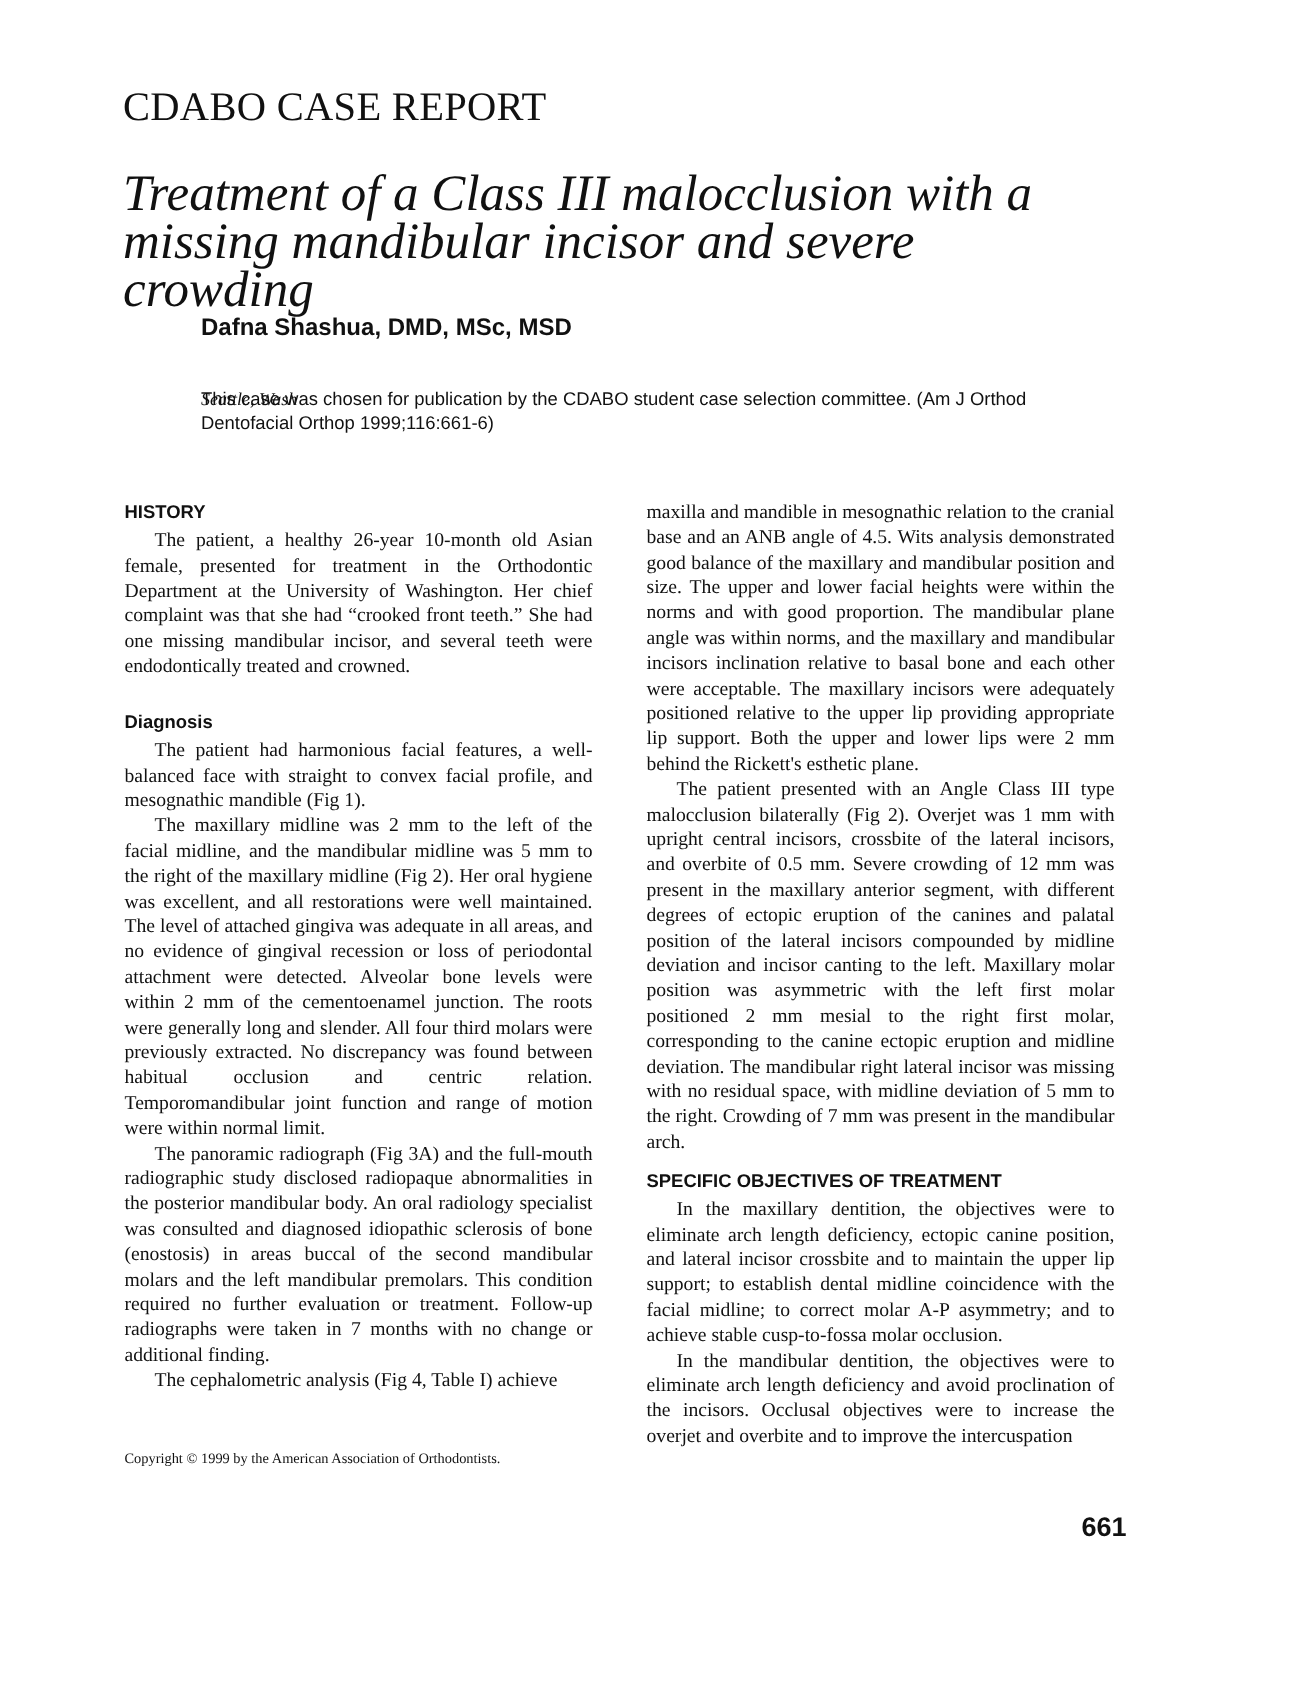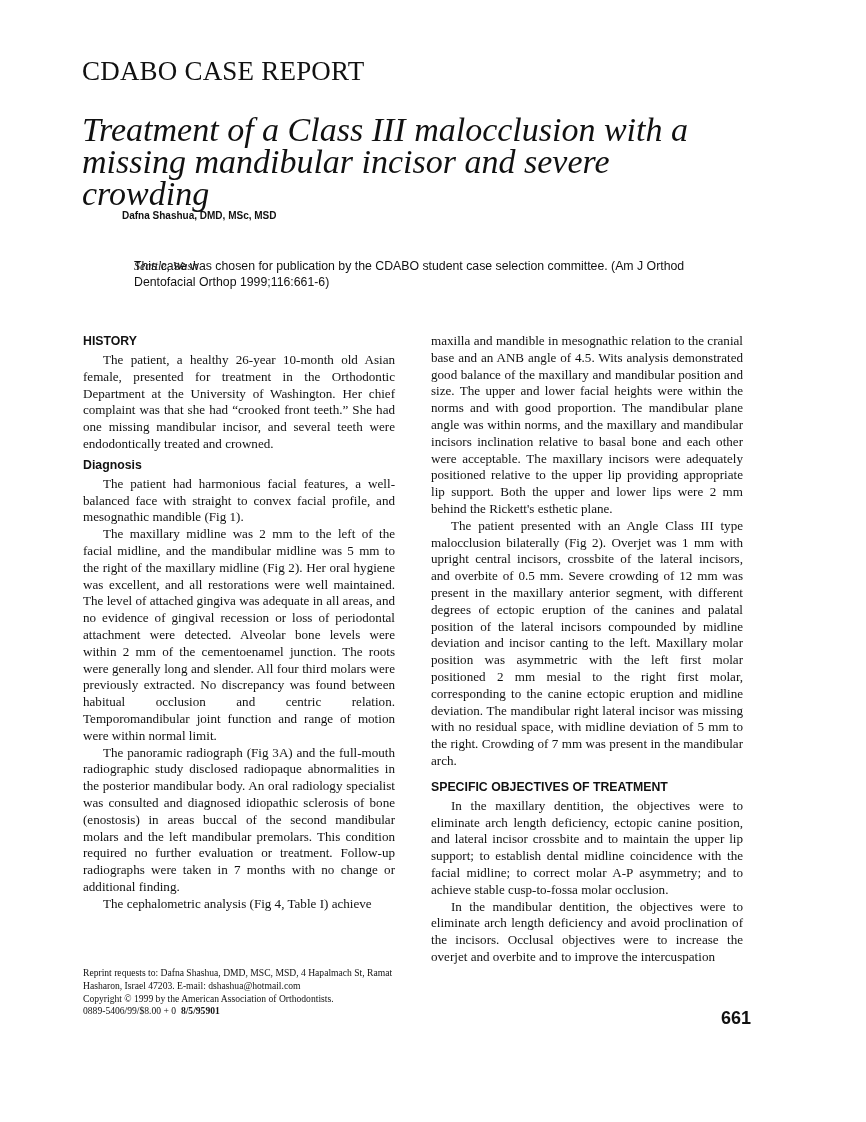--- a/index.html
+++ b/index.html
@@ -1,28 +1,28 @@
 <!DOCTYPE html>
 <html><head>
 <meta charset="utf-8">
 <style>
   html, body { margin: 0; padding: 0; background: #ffffff; }
   body { width: 866px; height: 1122px; position: relative; overflow: hidden; color: #111; }
   .serif { font-family: "Liberation Serif", "DejaVu Serif", serif; }
   .sans { font-family: "Liberation Sans", "DejaVu Sans", sans-serif; }
   #section-label { position: absolute; left: 82px; top: 56px; font-size: 27px; letter-spacing: 0.2px; }
   #title { position: absolute; left: 82px; top: 114px; width: 640px; font-size: 34px; font-style: italic; line-height: 32px; }
-  #author { position: absolute; left: 122px; top: 210px; font-size: 10px; font-weight: bold; }
+  #author { position: absolute; left: 134px; top: 210px; font-size: 16px; font-weight: bold; }
   #affil { position: absolute; left: 134px; top: 228px; font-size: 12px; font-style: italic; margin-top: 31px; }
   #note { position: absolute; left: 134px; top: 258px; width: 600px; font-size: 12.3px; line-height: 16px; }
   .col { position: absolute; top: 333px; width: 312px; font-size: 13.1px; line-height: 16.8px; text-align: justify; }
   #col-left { left: 83px; }
   #col-right { left: 431px; }
   .col h3 { font-family: "Liberation Sans", "DejaVu Sans", sans-serif; font-size: 12.3px; font-weight: bold; margin: 0 0 3px 0; line-height: 16px; }
-  .col h3.sub { margin-top: 4px; }
+  .col h3.sub { margin-top: 20px; }
   .col h3.gap { margin-top: 9px; }
   .col p { margin: 0; text-indent: 20px; }
   .col p.noindent { text-indent: 0; }
   #footnote { position: absolute; left: 83px; top: 967px; width: 320px; font-size: 9.6px; line-height: 12.8px; }
   #footnote .bold { font-weight: bold; }
   #pagenum { position: absolute; left: 721px; top: 1008px; font-size: 18px; font-weight: bold; }
 </style>
 </head>
 <body>
 
@@ -44,20 +44,16 @@
 
 <div id="col-right" class="col serif">
   <p class="noindent">maxilla and mandible in mesognathic relation to the cranial base and an ANB angle of 4.5. Wits analysis demonstrated good balance of the maxillary and mandibular position and size. The upper and lower facial heights were within the norms and with good proportion. The mandibular plane angle was within norms, and the maxillary and mandibular incisors inclination relative to basal bone and each other were acceptable. The maxillary incisors were adequately positioned relative to the upper lip providing appropriate lip support. Both the upper and lower lips were 2 mm behind the Rickett's esthetic plane.</p>
   <p>The patient presented with an Angle Class III type malocclusion bilaterally (Fig 2). Overjet was 1 mm with upright central incisors, crossbite of the lateral incisors, and overbite of 0.5 mm. Severe crowding of 12 mm was present in the maxillary anterior segment, with different degrees of ectopic eruption of the canines and palatal position of the lateral incisors compounded by midline deviation and incisor canting to the left. Maxillary molar position was asymmetric with the left first molar positioned 2 mm mesial to the right first molar, corresponding to the canine ectopic eruption and midline deviation. The mandibular right lateral incisor was missing with no residual space, with midline deviation of 5 mm to the right. Crowding of 7 mm was present in the mandibular arch.</p>
   <h3 class="gap">SPECIFIC OBJECTIVES OF TREATMENT</h3>
   <p>In the maxillary dentition, the objectives were to eliminate arch length deficiency, ectopic canine position, and lateral incisor crossbite and to maintain the upper lip support; to establish dental midline coincidence with the facial midline; to correct molar A-P asymmetry; and to achieve stable cusp-to-fossa molar occlusion.</p>
   <p>In the mandibular dentition, the objectives were to eliminate arch length deficiency and avoid proclination of the incisors. Occlusal objectives were to increase the overjet and overbite and to improve the intercuspation</p>
 </div>
 
 <div id="footnote" class="serif">
-  <div>Reprint requests to: Dafna Shashua, DMD, MSC, MSD, 4 Hapalmach St, Ramat Hasharon, Israel 47203. E-mail: dshashua@hotmail.com</div>
   <div>Copyright © 1999 by the American Association of Orthodontists.</div>
-  <div>
-    <span>0889-5406/99/$8.00 + 0</span>&nbsp;&nbsp;<span class="bold">8/5/95901</span>
-  </div>
 </div>
 
 <div id="pagenum" class="sans">661</div>
 
 </body></html>

